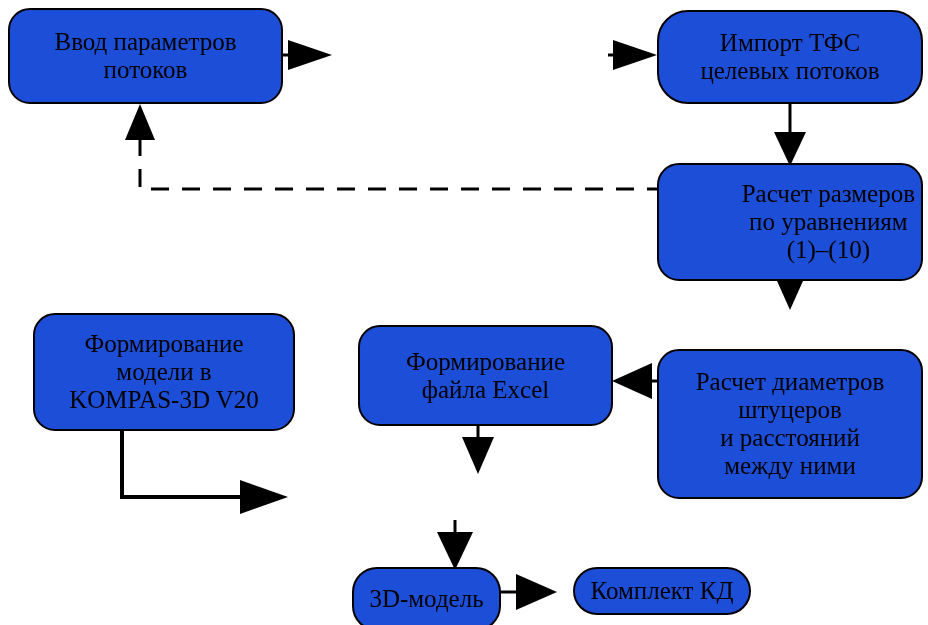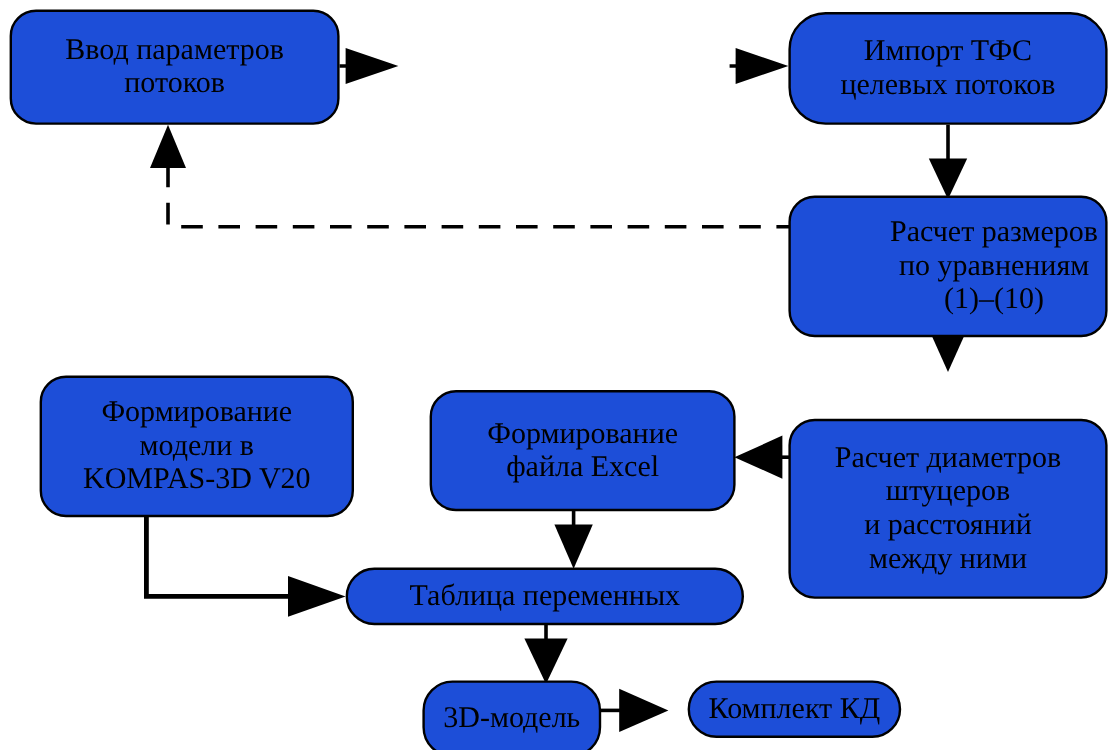--- a/index.html
+++ b/index.html
@@ -133,23 +133,20 @@
     <span class="lbl">Формирование
 модели в
 KOMPAS-3D V20</span>
   </div>
 
   <div class="node" style="left:358px; top:325px; width:255px; height:101px; border-radius:22px; font-size:25px;">
     <span class="lbl">Формирование
 файла Excel</span>
   </div>
 
-  <div class="node" style="left:288px; top:473px; width:332px; height:48px; border-radius:26px; font-size:25px;">
-    <span class="lbl">Таблица переменных</span>
-  </div>
 
   <div class="node" style="left:352px; top:567px; width:149px; height:64px; border-radius:25px; font-size:25px;">
     <span class="lbl">3D-модель</span>
   </div>
 
   <div class="node" style="left:573px; top:567px; width:178px; height:48px; border-radius:25px; font-size:25px;">
     <span class="lbl">Комплект КД</span>
   </div>
 
 </div>

